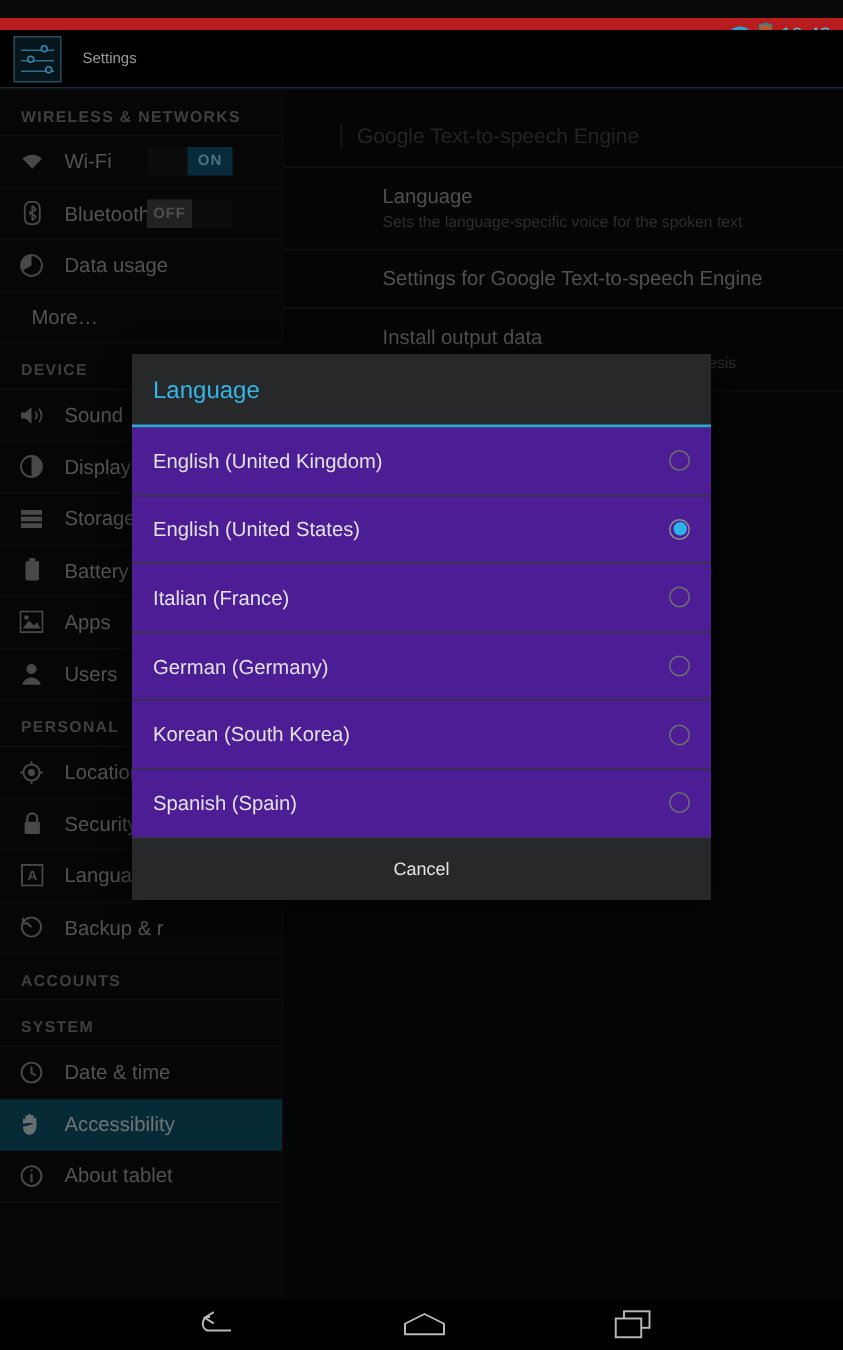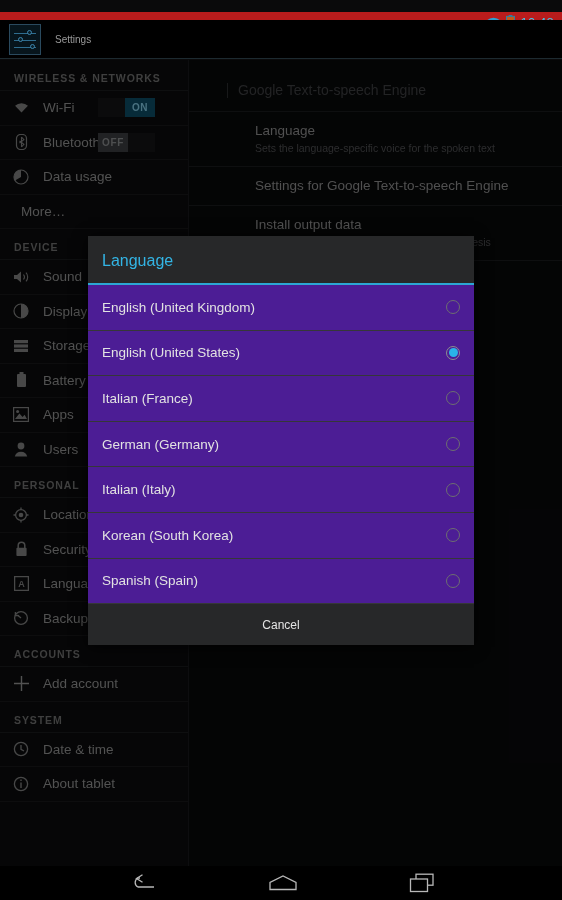--- a/index.html
+++ b/index.html
@@ -332,38 +332,38 @@
         <svg width="16" height="16" viewBox="0 0 16 16">
             <circle cx="8" cy="8" r="6.4" fill="none" stroke="#7d7d7d" stroke-width="1.3"></circle>
             <path d="M8 8 L4.4 5" stroke="#7d7d7d" stroke-width="1.3"></path>
             <path d="M2.4 2 L2.4 5.6 L6 5.6" fill="none" stroke="#7d7d7d" stroke-width="1.3"></path>
           </svg>
       </span>
       <span class="lbl">Backup &amp; r</span>
     </div>
 
     <div class="side-head">ACCOUNTS</div>
-    <div class="side-row">
-      <span class="ico">
-        <svg width="17" height="17" viewBox="0 0 17 17">
-            <path d="M8.5 1 V16 M1 8.5 H16" stroke="#8d8d8d" stroke-width="1.4"></path>
-          </svg>
-      </span>
-      <span class="lbl">Add account</span>
-    </div>
 
     <div class="side-head">SYSTEM</div>
     <div class="side-row">
       <span class="ico">
         <svg width="16" height="16" viewBox="0 0 16 16">
             <circle cx="8" cy="8" r="6.6" fill="none" stroke="#7d7d7d" stroke-width="1.3"></circle>
             <path d="M8 4 V8.4 L11 10" stroke="#7d7d7d" stroke-width="1.3" fill="none"></path>
           </svg>
       </span>
       <span class="lbl">Date &amp; time</span>
+    </div>
+    <div class="side-row sel">
+      <span class="ico">
+        <svg width="16" height="16" viewBox="0 0 16 16">
+            <path d="M2.3 8.2 V5.6 a.9.9 0 0 1 1.8 0 V8 M4.1 7.8 V3.2 a.9.9 0 0 1 1.8 0 V7.6 M5.9 7.6 V2.6 a.9.9 0 0 1 1.8 0 V7.6 M7.7 7.6 V3.2 a.9.9 0 0 1 1.8 0 V8.4 M9.5 8.4 V5 a.9.9 0 0 1 1.8 0 v4.3 c0 3.4-1.9 6.2-4.5 6.2 -2.6 0-4.5-2.3-4.5-5.4 z" fill="#b4bfc2"></path>
+          </svg>
+      </span>
+      <span class="lbl">Accessibility</span>
     </div>
     <div class="side-row">
       <span class="ico">
         <svg width="16" height="16" viewBox="0 0 16 16">
             <circle cx="8" cy="8" r="6.6" fill="none" stroke="#7d7d7d" stroke-width="1.3"></circle>
             <path d="M8 3.6 V4.9 M8 6.5 V12" stroke="#7d7d7d" stroke-width="1.4"></path>
           </svg>
       </span>
       <span class="lbl">About tablet</span>
     </div>
@@ -399,24 +399,20 @@
     <div class="dlg-item">
       <span class="txt">English (United States)</span>
       <span class="radio on"></span>
     </div>
     <div class="dlg-item">
       <span class="txt">Italian (France)</span>
       <span class="radio"></span>
     </div>
     <div class="dlg-item">
       <span class="txt">German (Germany)</span>
-      <span class="radio"></span>
-    </div>
-    <div class="dlg-item">
-      <span class="txt">Italian (Italy)</span>
       <span class="radio"></span>
     </div>
     <div class="dlg-item">
       <span class="txt">Korean (South Korea)</span>
       <span class="radio"></span>
     </div>
     <div class="dlg-item">
       <span class="txt">Spanish (Spain)</span>
       <span class="radio"></span>
     </div>

